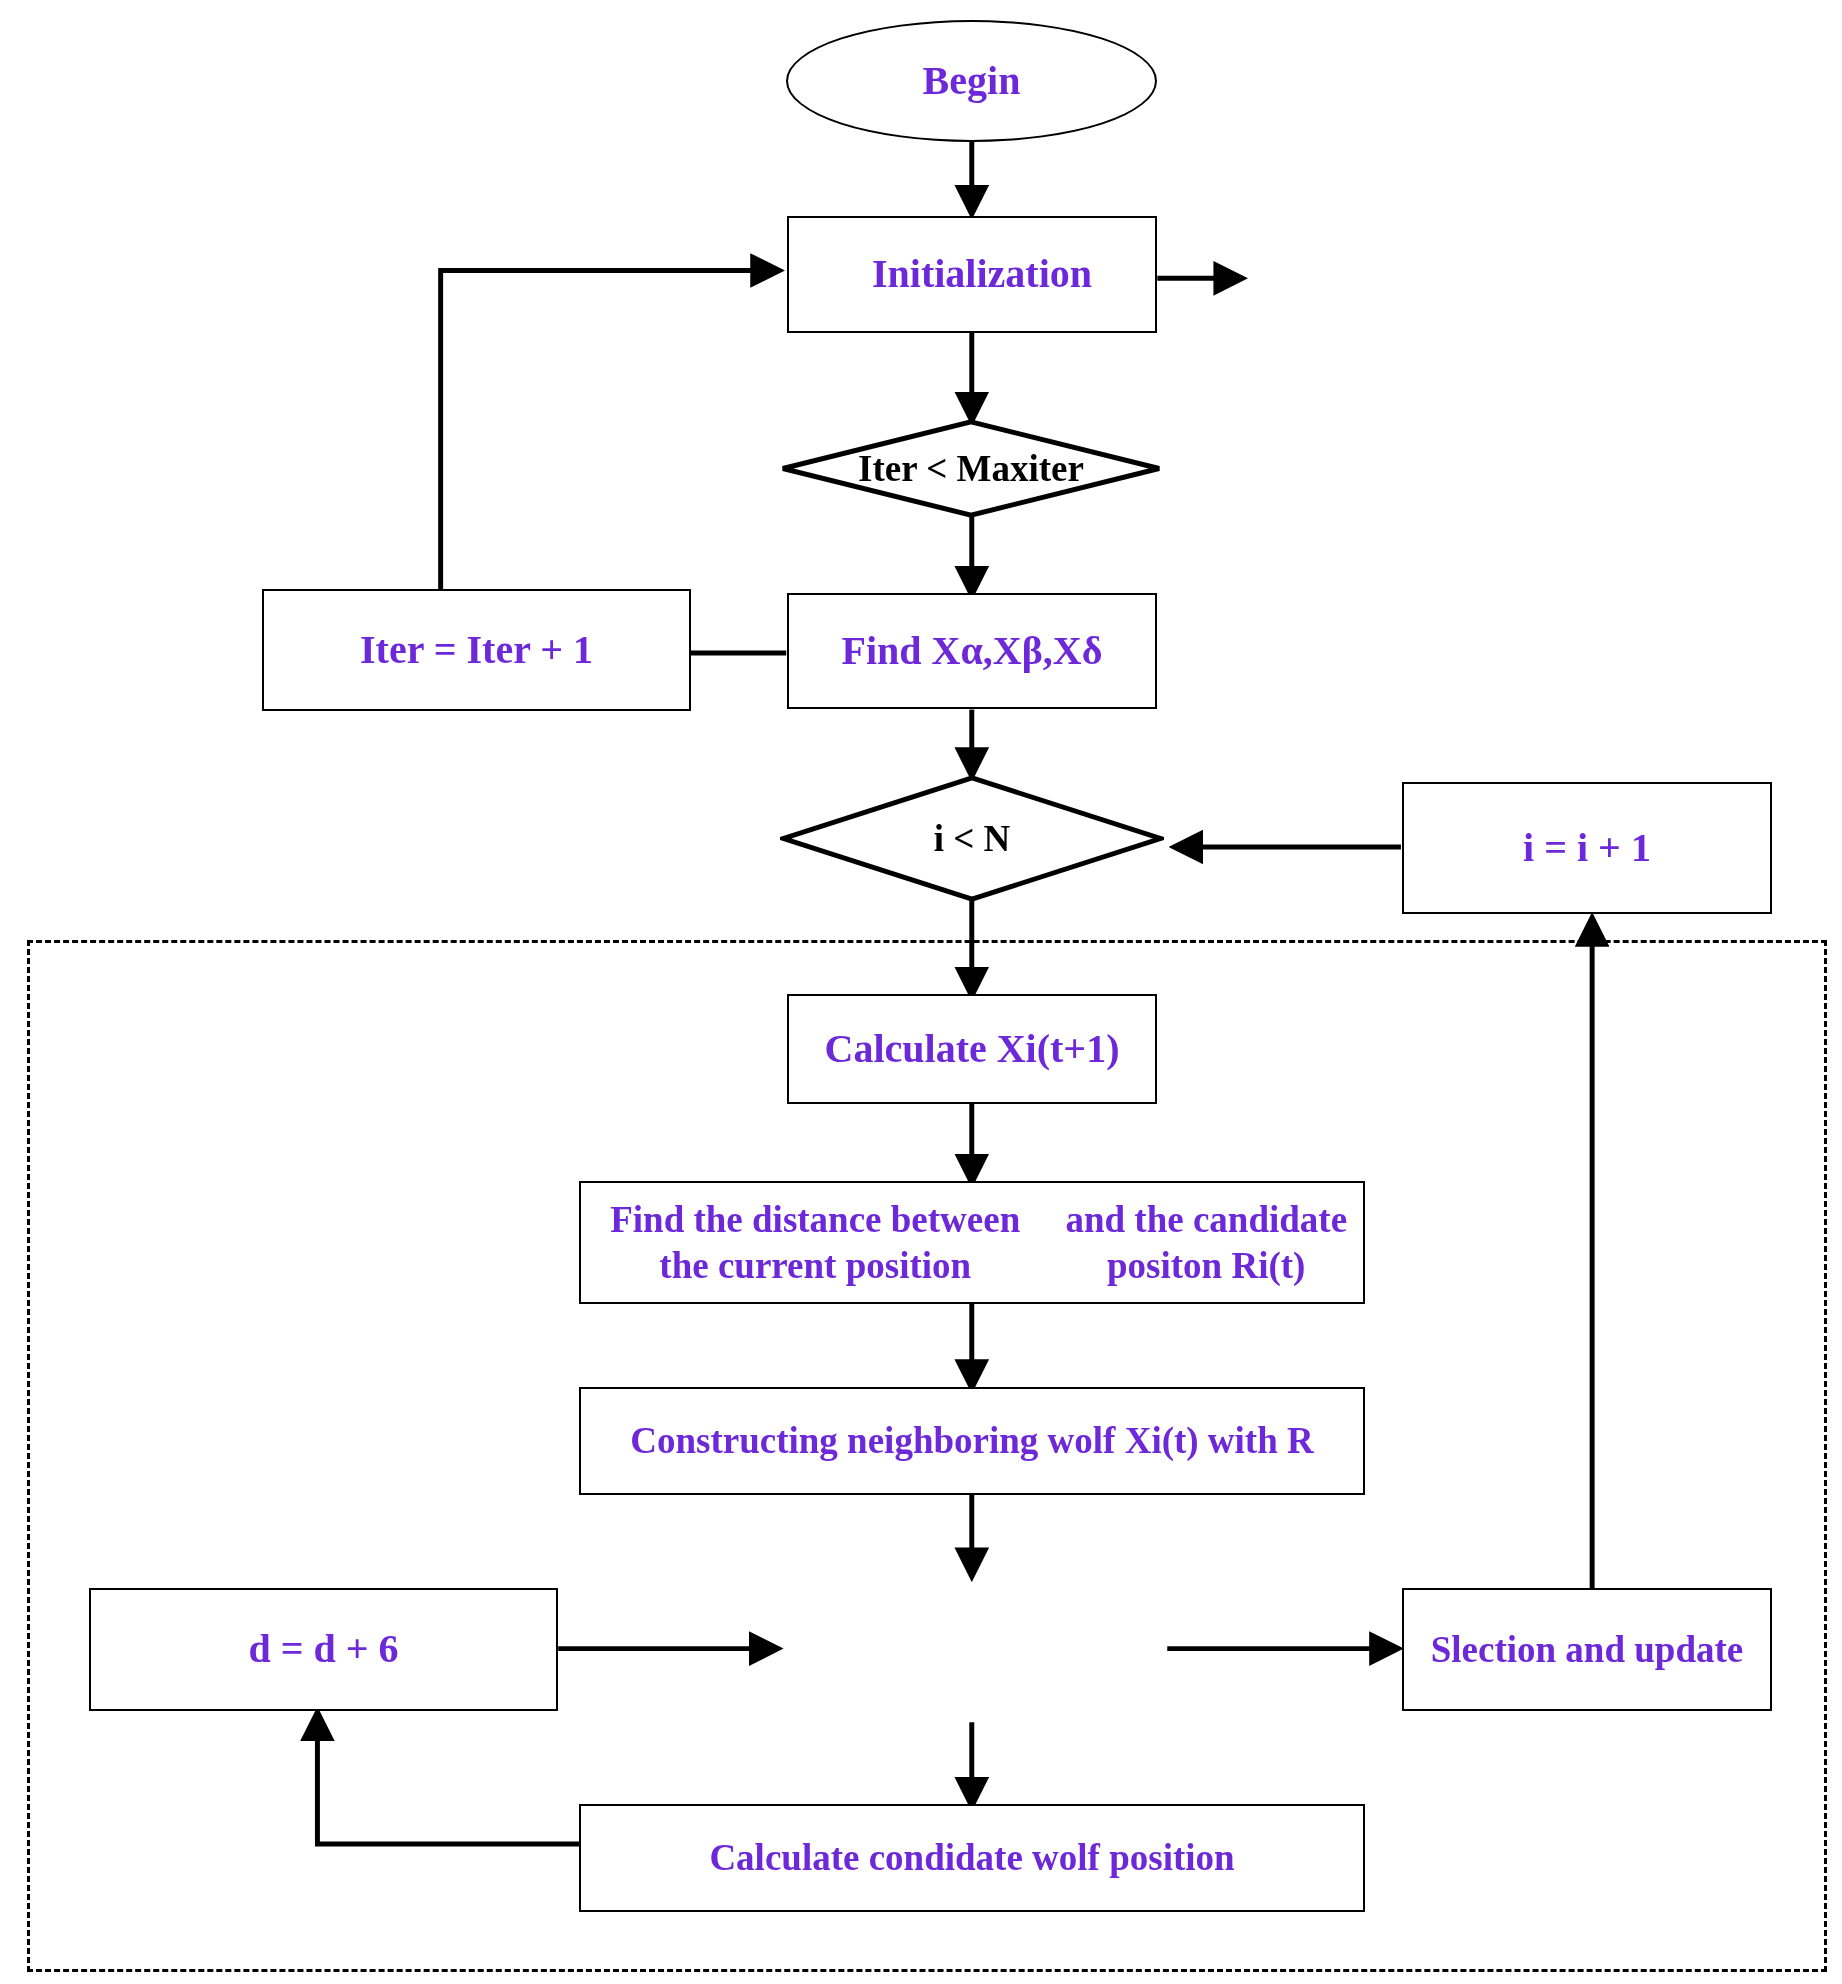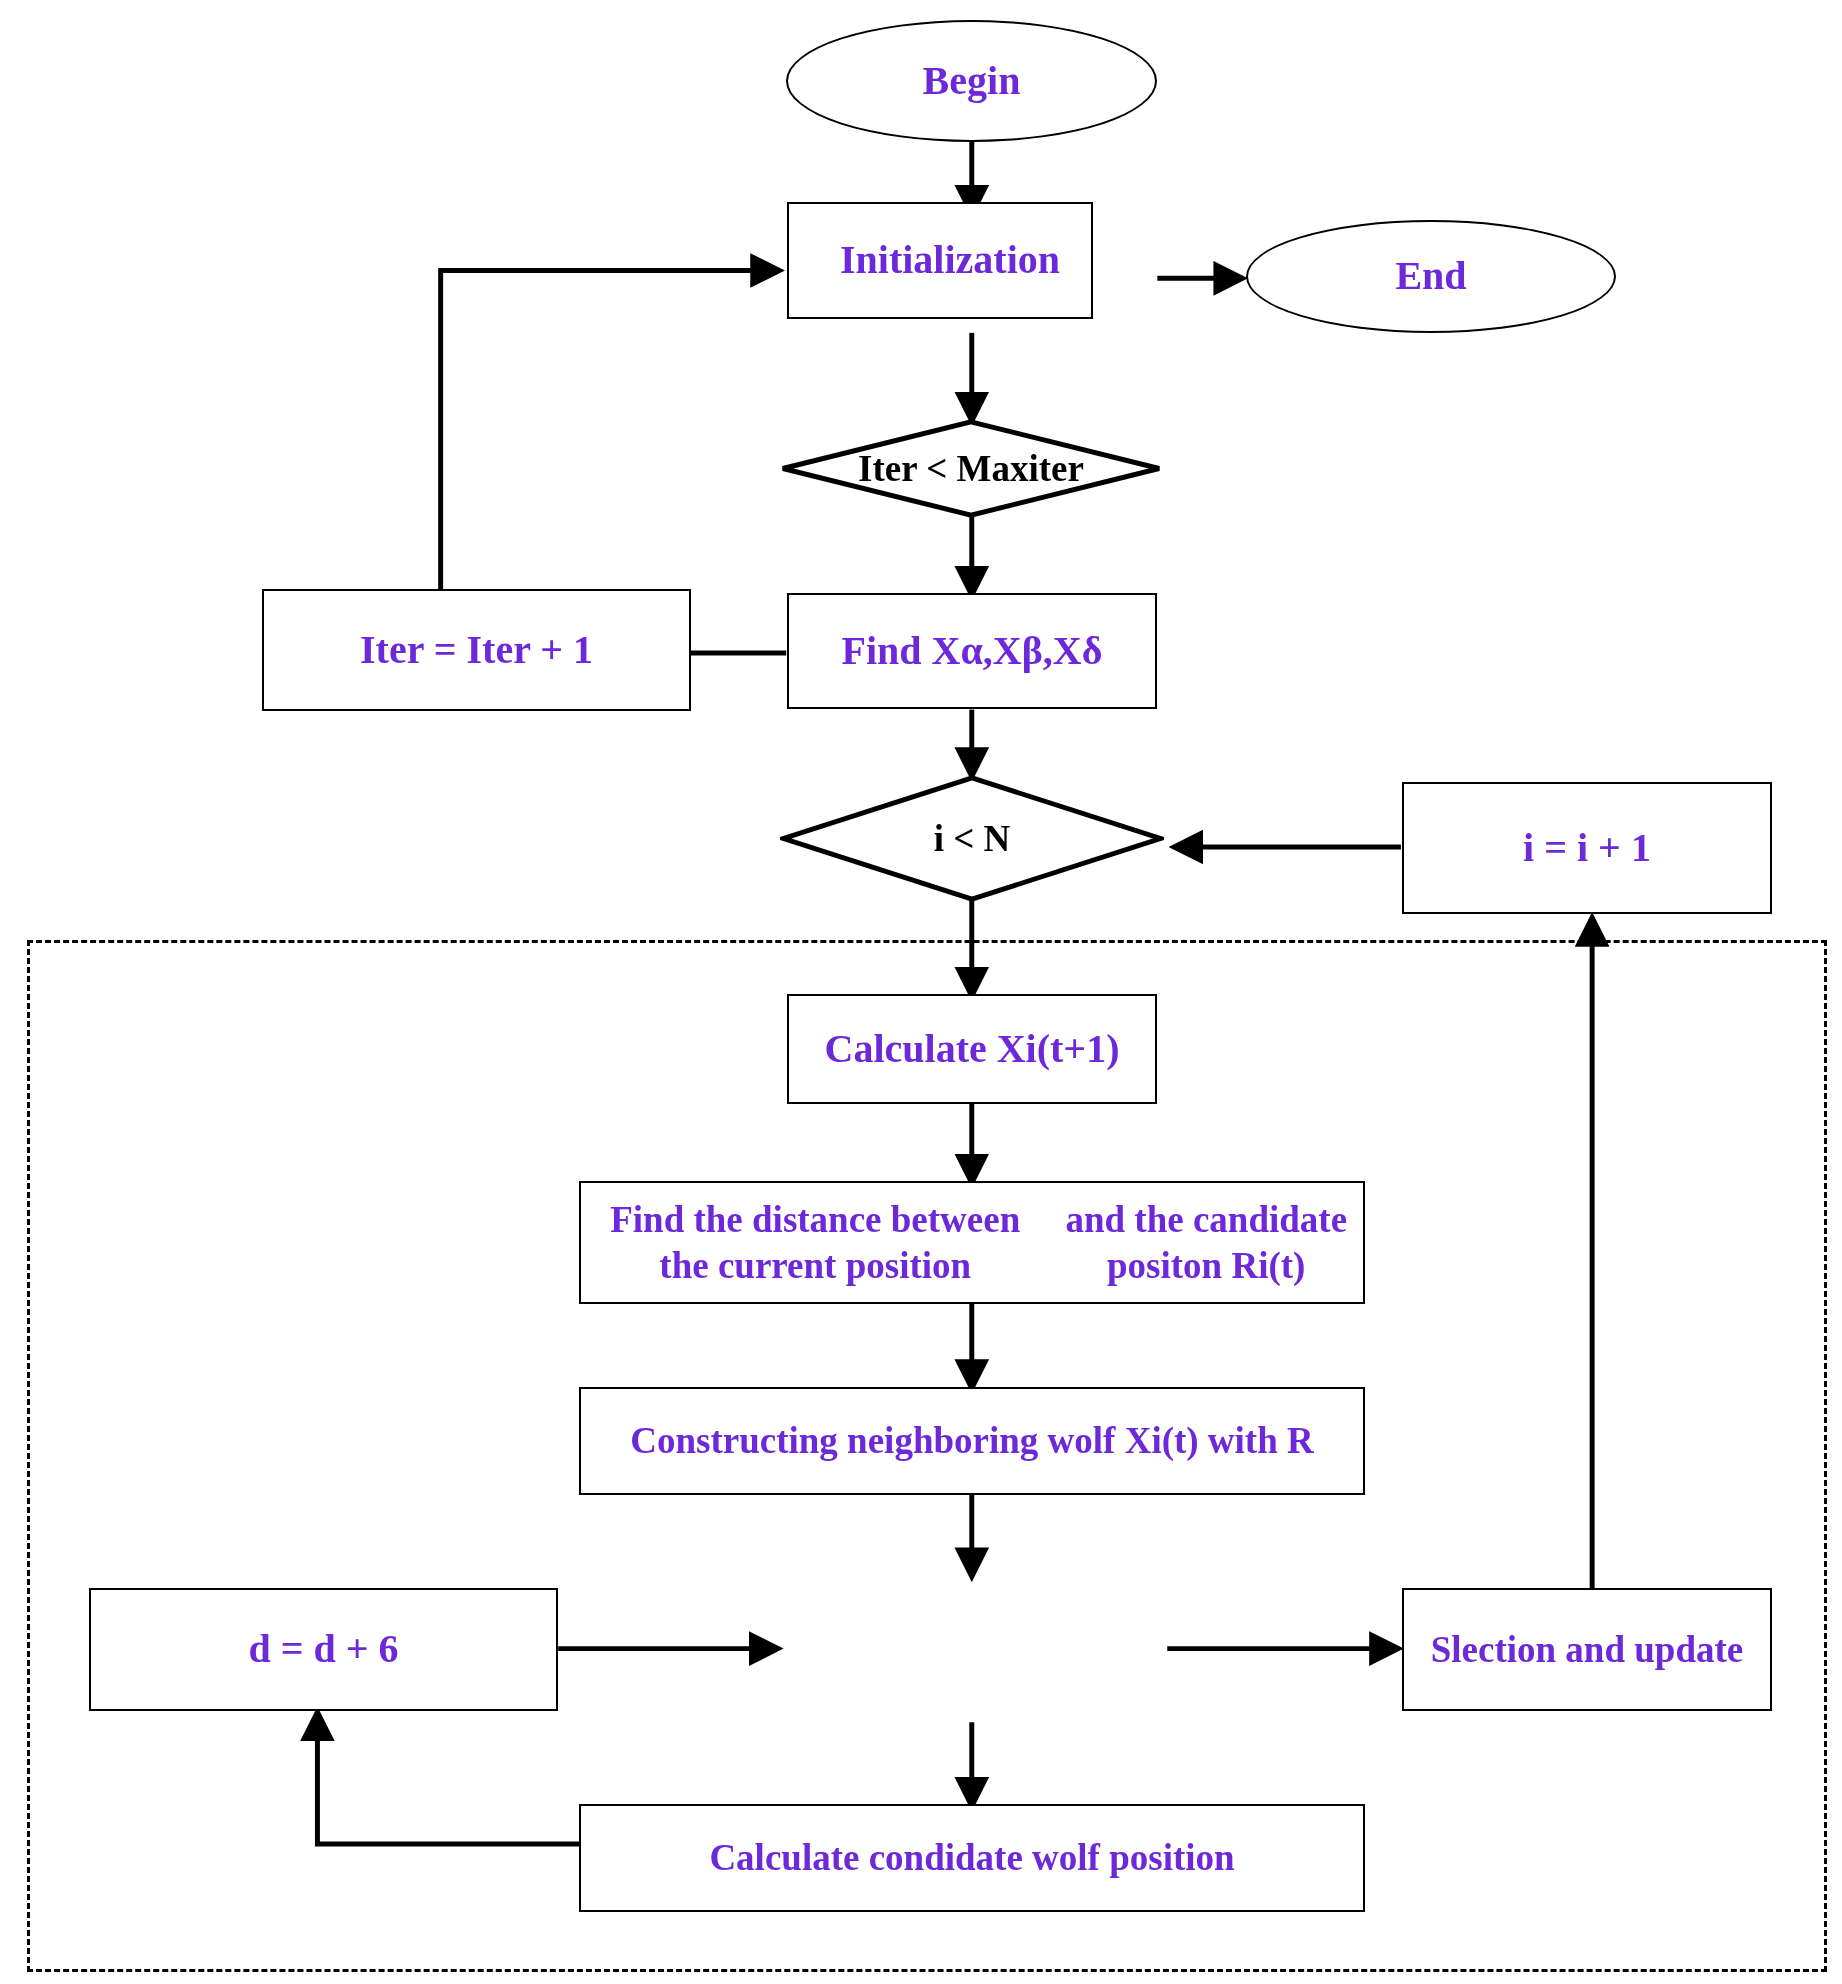--- a/index.html
+++ b/index.html
@@ -130,27 +130,24 @@
       <path d="M 820 2604 L 448 2604 L 448 2420"></path>
 
       <path d="M 622 832 L 622 382 L 1098 382"></path>
     </g>
   </svg>
 
   <div class="node ellipse fs-56" style="left:786px; top:20px; width:371px; height:122px;">
     <span>Begin</span>
   </div>
 
-  <div class="node rect fs-56" style="left:787px; top:202px; width:306px; height:117px;padding-left:20px;">
+  <div class="node rect fs-56" style="left:787px; top:216px; width:370px; height:117px;padding-left:20px;">
     <span>Initialization</span>
   </div>
 
-  <div class="node ellipse fs-56" style="left:1246px; top:220px; width:370px; height:113px;">
-    <span>End</span>
-  </div>
 
   <div class="diamond-wrap" style="left:780px; top:419px; width:382px; height:99px;">
     <svg width="382" height="99" viewBox="0 0 540 140" xmlns="http://www.w3.org/2000/svg">
       <polygon points="270,4 536,70 270,136 4,70" fill="#ffffff" stroke="#000000" stroke-width="7"></polygon>
     </svg>
     <div class="diamond-label fs-52">Iter &lt; Maxiter</div>
   </div>
 
   <div class="node rect fs-56" style="left:262px; top:589px; width:429px; height:122px;">
     <span>Iter = Iter + 1</span>

